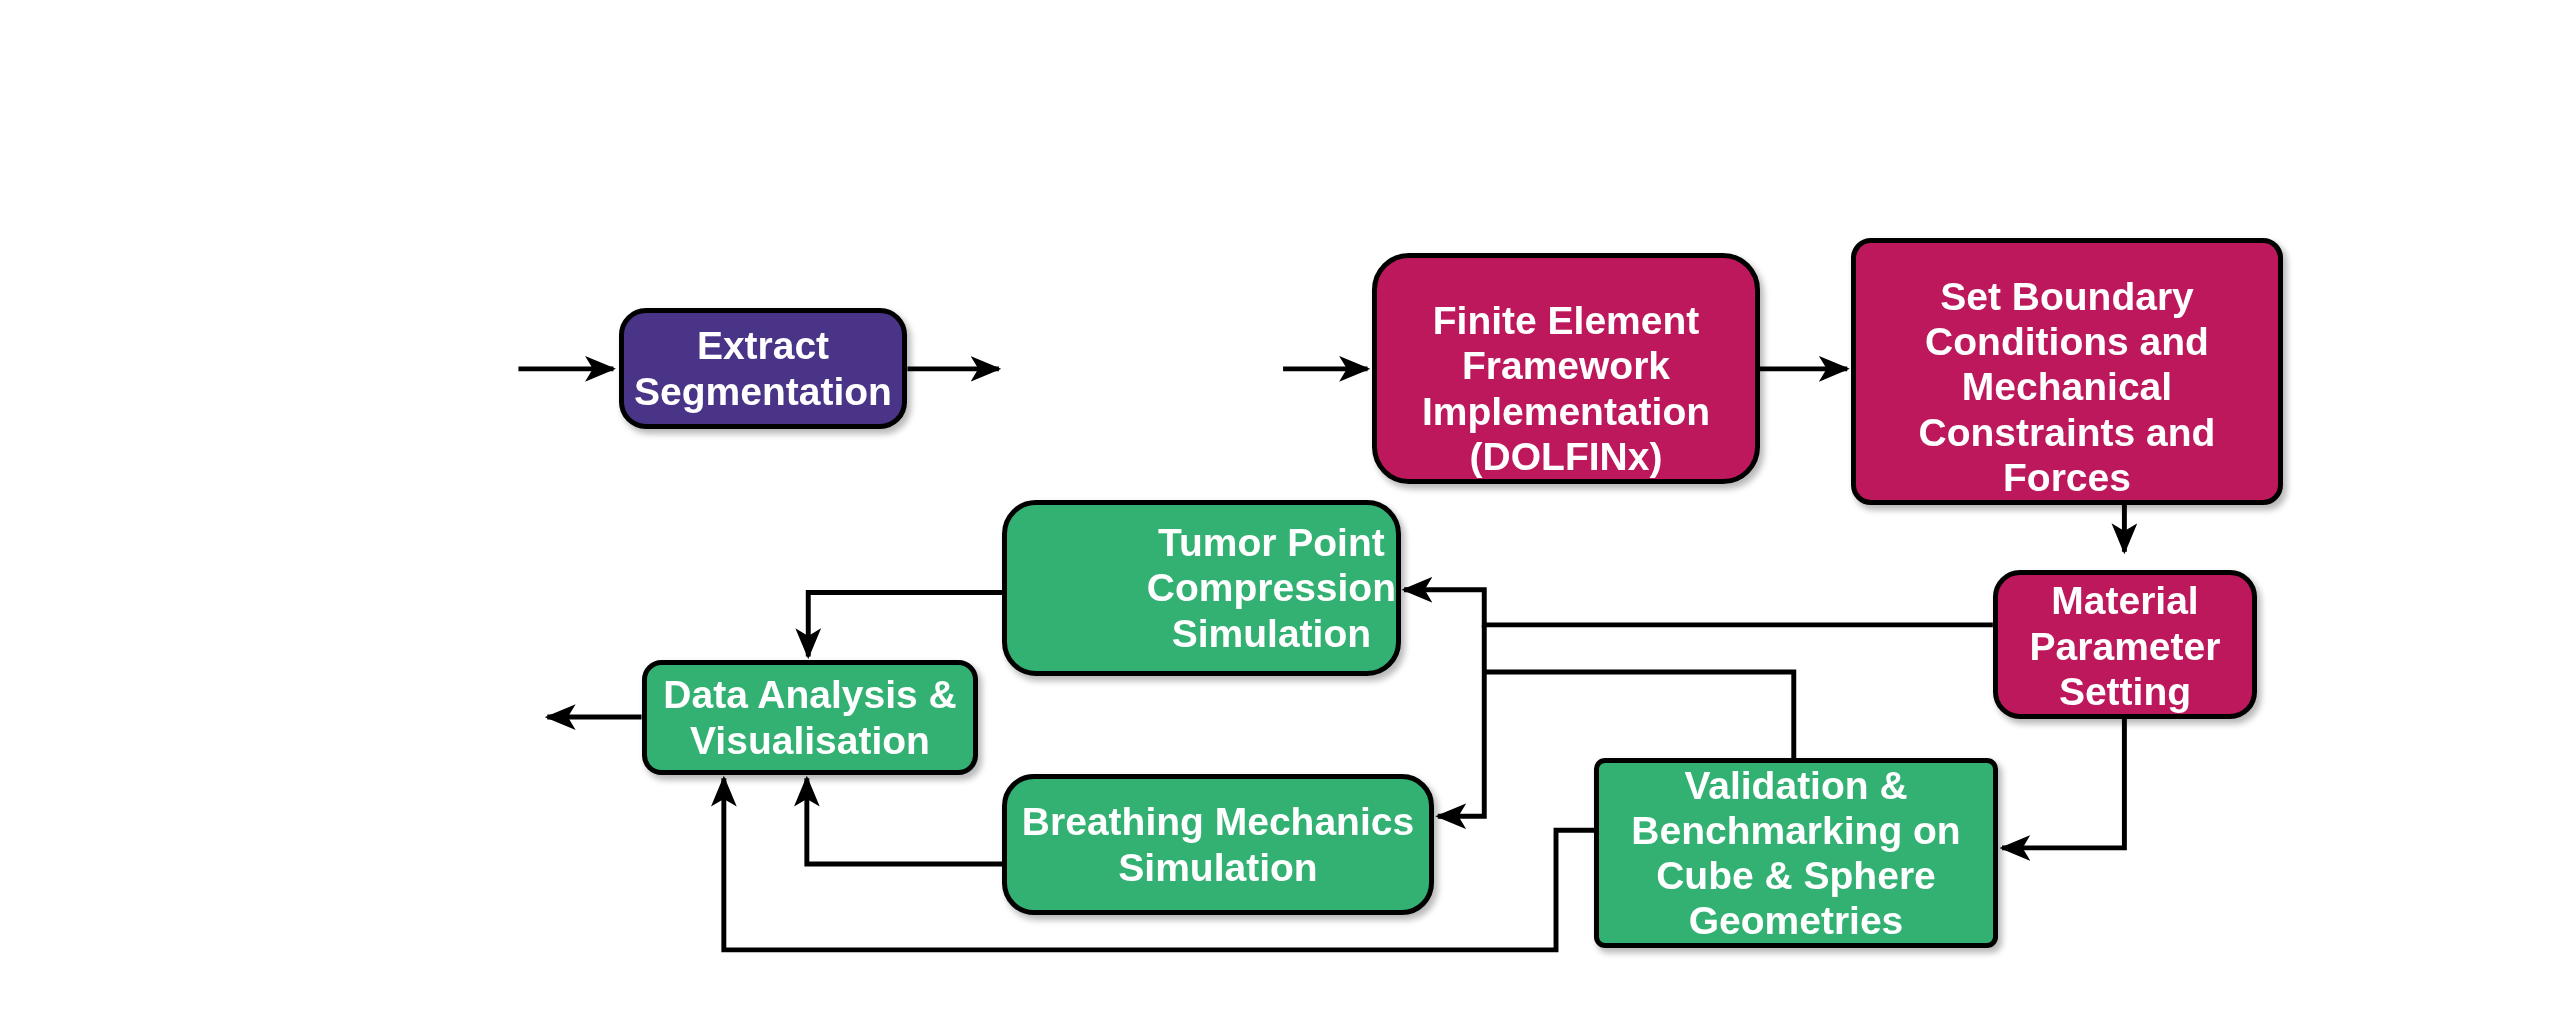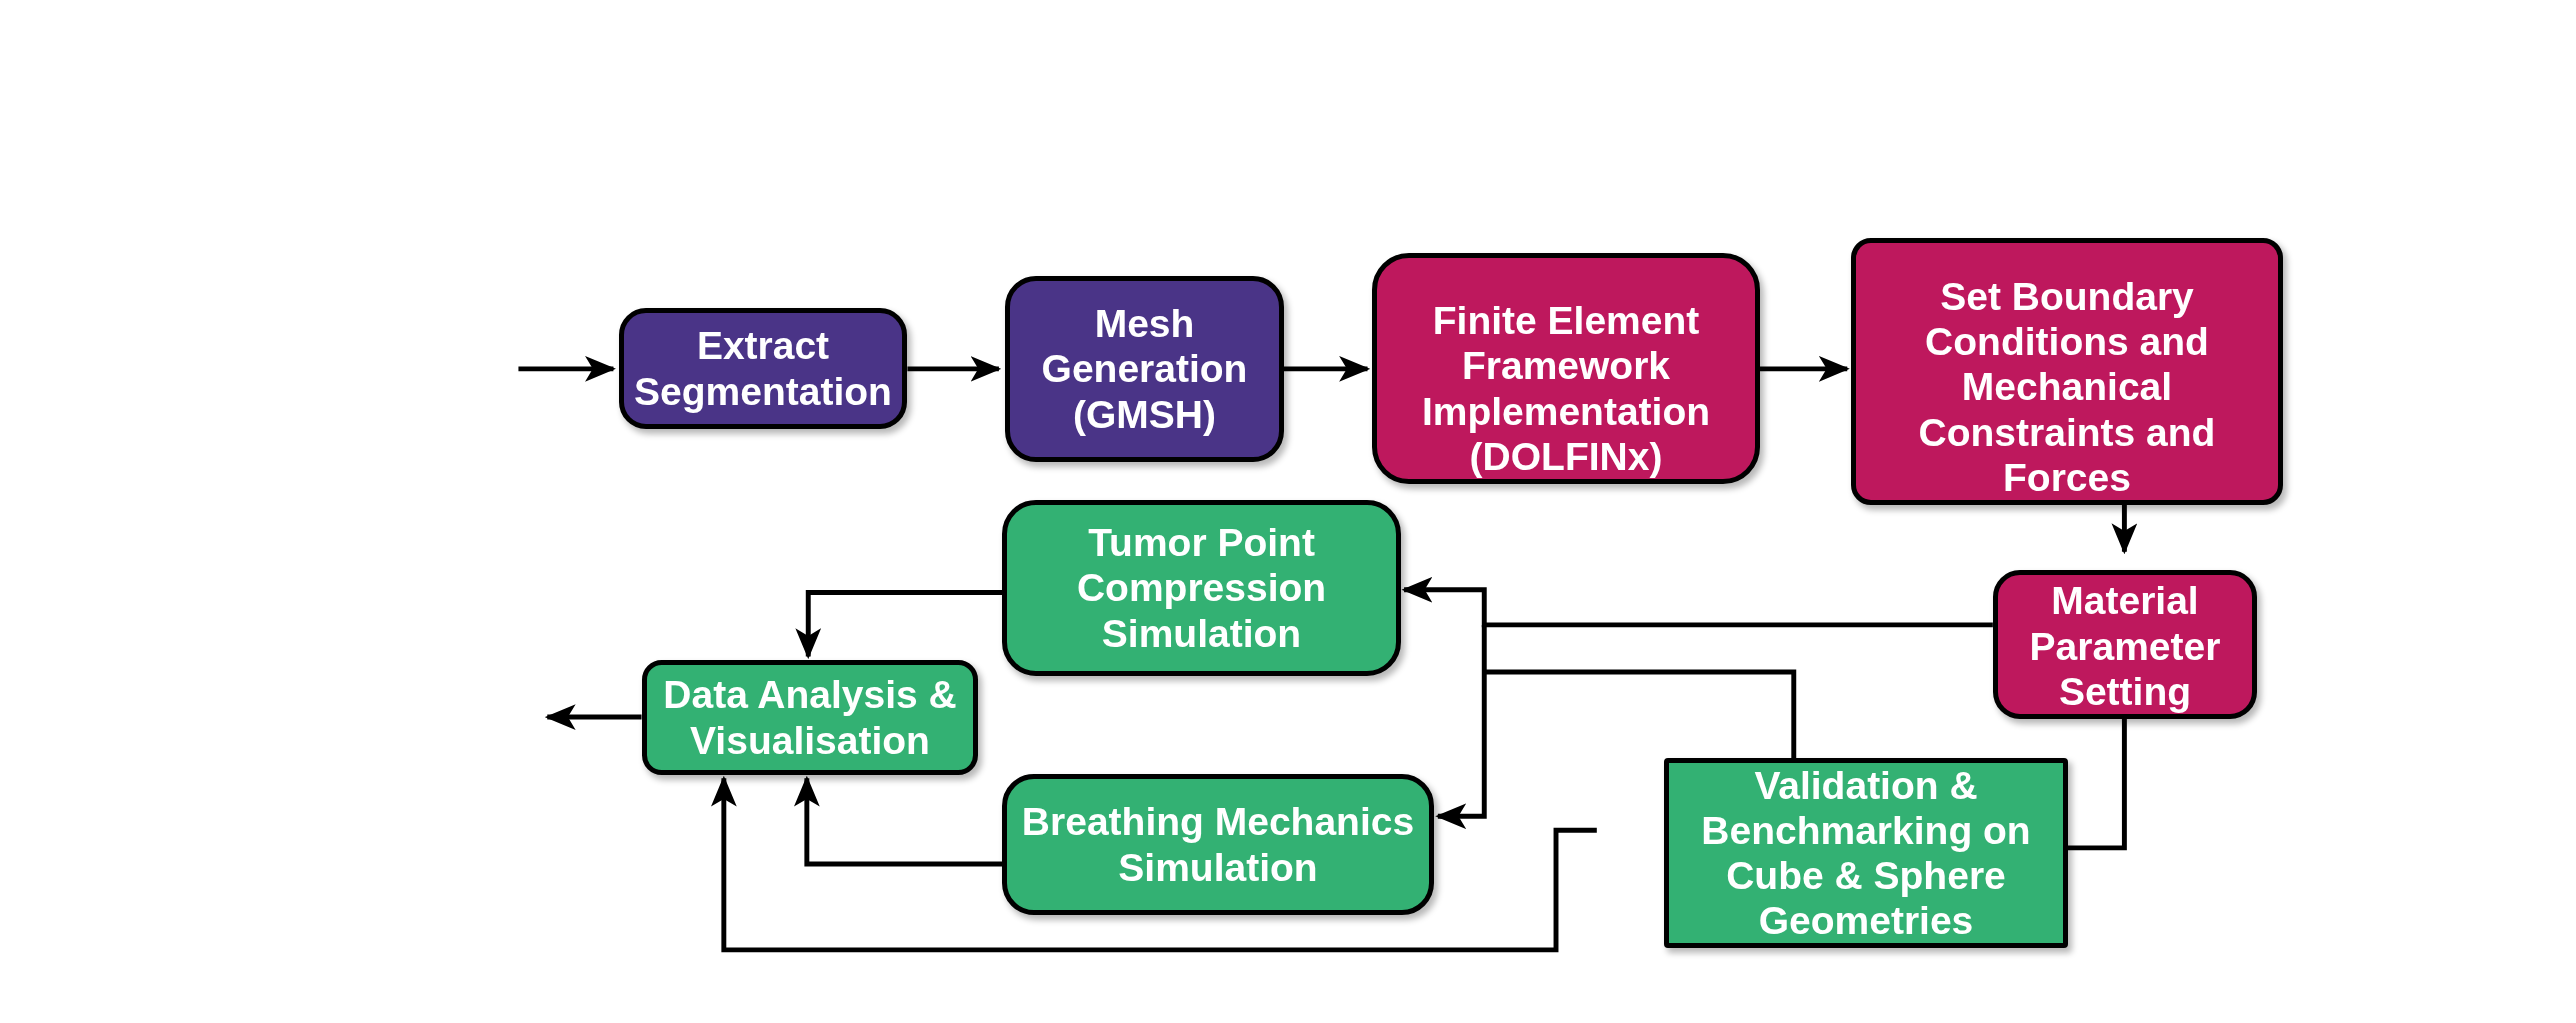--- a/index.html
+++ b/index.html
@@ -78,25 +78,20 @@
     <path d="M2270 1180 L2212 1180 L2212 1350 L1029 1350 L1029 1106" marker-end="url(#arrow)"></path>
     <path d="M912 1019 L778 1019" marker-end="url(#arrow)"></path>
   </svg>
 
 
   <div class="node purple" style="left:619px; top:308px; width:288px; height:121px; border-radius:27px;align-items:center;">
     <span class="lbl">Extract
 Segmentation</span>
   </div>
 
-  <div class="node purple" style="left:1005px; top:276px; width:279px; height:186px; border-radius:31px;">
-    <span class="lbl">Mesh
-Generation
-(GMSH)</span>
-  </div>
 
   <div class="node teal" style="left:1372px; top:253px; width:388px; height:231px; border-radius:37px;">
     <span class="lbl">Finite Element
 Framework
 Implementation
 (DOLFINx)</span>
   </div>
 
   <div class="node teal" style="left:1851px; top:238px; width:432px; height:267px; border-radius:20px;">
     <span class="lbl">Set Boundary
@@ -105,37 +100,37 @@
 Constraints and
 Forces</span>
   </div>
 
   <div class="node teal" style="left:1993px; top:570px; width:264px; height:149px; border-radius:27px;">
     <span class="lbl">Material
 Parameter
 Setting</span>
   </div>
 
-  <div class="node green" style="left:1002px; top:500px; width:399px; height:176px; border-radius:34px;">
+  <div class="node green" style="left:1002px; top:500px; width:399px; height:176px; border-radius:34px;justify-content:flex-end;">
     <span class="lbl">Tumor Point
 Compression
 Simulation</span>
   </div>
 
   <div class="node green" style="left:642px; top:660px; width:336px; height:115px; border-radius:19.7px;justify-content:center;">
     <span class="lbl">Data Analysis &amp;
 Visualisation</span>
   </div>
 
   <div class="node green" style="left:1002px; top:774px; width:432px; height:141px; border-radius:32px;">
     <span class="lbl">Breathing Mechanics
 Simulation</span>
   </div>
 
-  <div class="node green" style="left:1664px; top:758px; width:404px; height:190px; border-radius:4px;">
+  <div class="node green" style="left:1594px; top:758px; width:404px; height:190px; border-radius:11px;">
     <span class="lbl">Validation &amp;
 Benchmarking on
 Cube &amp; Sphere
 Geometries</span>
   </div>
 
 
 </div>
 
 

